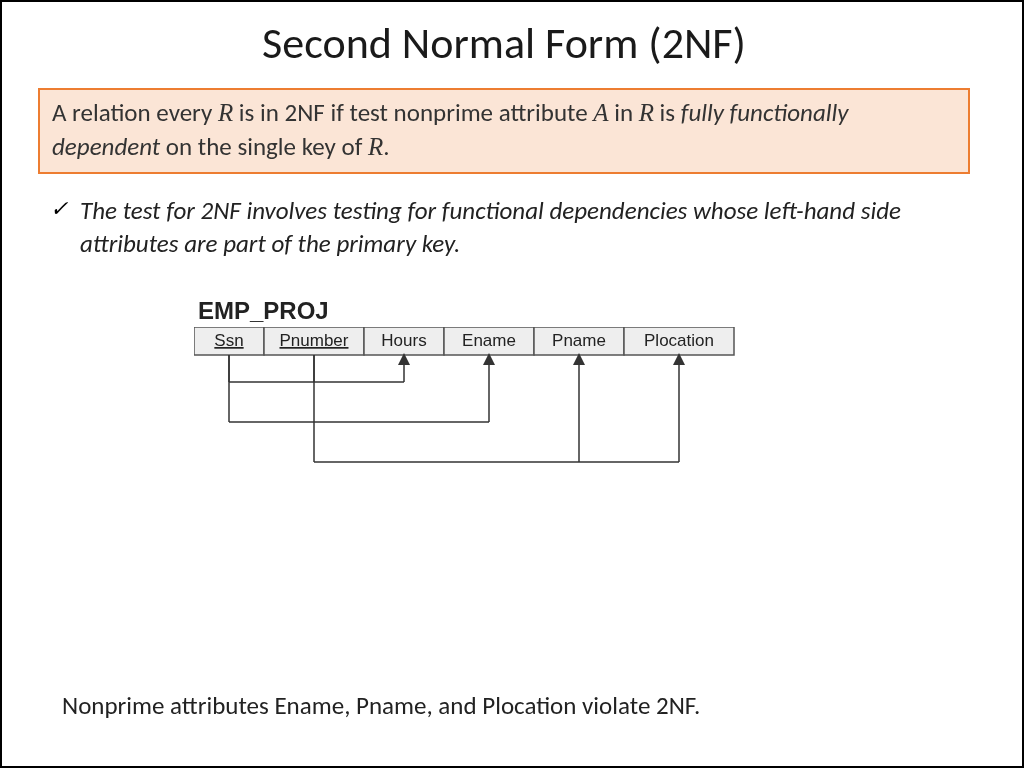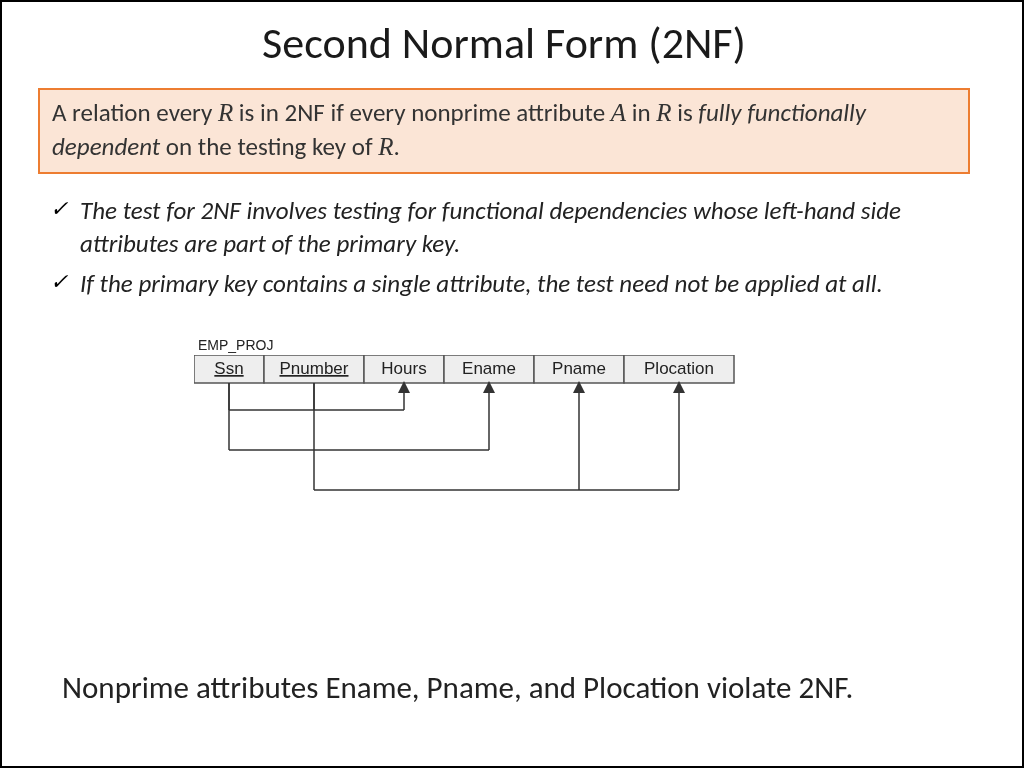--- a/index.html
+++ b/index.html
@@ -62,31 +62,31 @@
     top: 0;
     color: #000;
     font-size: 22px;
   }
   .diagram-wrap {
     margin: 10px auto 0 auto;
     width: 620px;
   }
   .diagram-label {
     font-family: Arial, Helvetica, sans-serif;
-    font-weight: normal;
-    font-size: 14px;
+    font-weight: bold;
+    font-size: 24px;
     margin-left: 4px;
     margin-bottom: 2px;
     margin-top: 36px;
   }
   .footer-note {
     position: absolute;
     left: 60px;
-    bottom: 60px;
-    font-size: 31px;
+    bottom: 45px;
+    font-size: 25px;
     margin-top: 36px;
   }
   
   svg text {
     font-family: Arial, Helvetica, sans-serif;
     font-size: 17px;
     fill: #222;
   }
   svg .hdr {
     font-size: 17px;
@@ -96,26 +96,25 @@
   }
 </style>
 </head>
 <body>
 
 <div class="slide">
 
   <h1 class="title">Second Normal Form (2NF)</h1>
 
   <div class="definition">
-    <span>A relation every </span><span class="mathvar">R</span><span> is in 2NF if every nonprime attribute </span><span class="mathvar">A</span><span> in </span><span class="mathvar">R</span><span> is </span><em class="ffd">fully functionally dependent</em><span> on the testing key of </span><span class="mathvar">R</span><span>.</span>
+    <span>A relation every </span><span class="mathvar">R</span><span> is in 2NF if test nonprime attribute </span><span class="mathvar">A</span><span> in </span><span class="mathvar">R</span><span> is </span><em class="ffd">fully functionally dependent</em><span> on the single key of </span><span class="mathvar">R</span><span>.</span>
   </div>
 
   <ul class="bullets">
     <li><span>The test for 2NF involves testing for functional dependencies whose left-hand side attributes are part of the primary key.</span></li>
-    <li><span>If the primary key contains a single attribute, the test need not be applied at all.</span></li>
   </ul>
 
   <div class="diagram-wrap">
     <div class="diagram-label">EMP_PROJ</div>
     <svg width="620" height="180">
 
       <rect x="0" y="0" width="70" height="28" fill="#eeeeee" stroke="#555" stroke-width="1.5"></rect>
 
       <rect x="70" y="0" width="100" height="28" fill="#eeeeee" stroke="#555" stroke-width="1.5"></rect>
 

